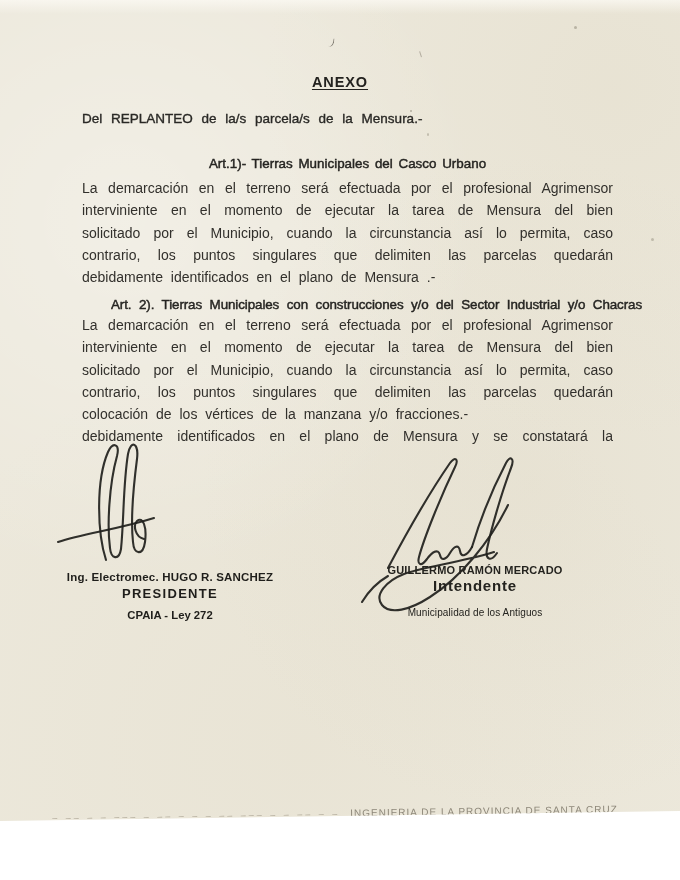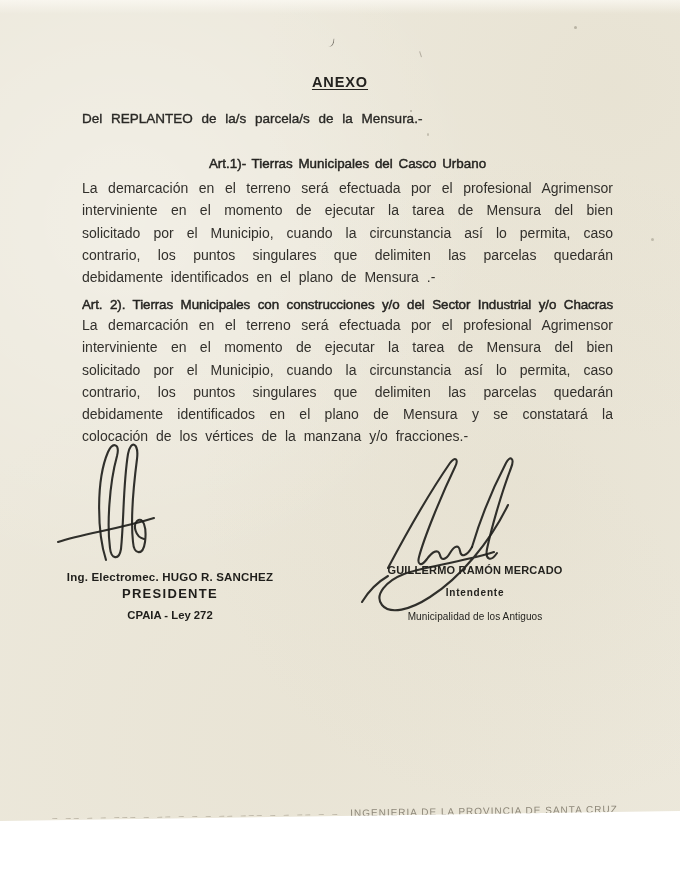--- a/index.html
+++ b/index.html
@@ -32,21 +32,21 @@
   .subject {
     position:absolute; left:82px; top:111px; font-size:13.5px; color:#2a2926;
     word-spacing:5px; -webkit-text-stroke:.35px #2a2926;
   }
 
   .art-heading {
     position:absolute; left:82px; font-size:13.4px; color:#262522;
     -webkit-text-stroke:.45px #262522; word-spacing:2px; width:531px;text-align:center;
   }
   #art1-heading { top:156px; }
-  #art2-heading { top:294px; word-spacing:0; letter-spacing:-.1px; }
+  #art2-heading { top:294px; word-spacing:0; letter-spacing:-.1px;margin-left:29px; }
 
   .para {
     position:absolute; left:82px; width:531px; font-size:14px; color:#32302c;
     word-spacing:4px;
   }
   #art1-para { top:177px; }
   #art2-para { top:314px; }
   .jline { height:22.3px; line-height:22.3px; overflow:hidden; text-align:justify; }
   .jline:not(.last)::after { content:""; display:inline-block; width:100%; height:0; }
   .jline.last { text-align:left; }
@@ -56,21 +56,21 @@
   #sig-right-svg { left:358px; top:450px; }
   .sig-svg path { fill:none; stroke:#201f1c; stroke-width:2.1; stroke-linecap:round; opacity:.92; }
 
   .sig-block { position:absolute; text-align:center; }
   #sig-block-left  { left:50px;  top:571px; width:240px; color:#1f1e1b; }
   #sig-block-right { left:366px; top:564px; width:218px; color:#24231f; }
   .sig-name { font-size:11.5px; font-weight:700; letter-spacing:.2px; }
   .sig-role { font-size:13px; font-weight:700; letter-spacing:1.3px; margin-top:3px; }
   .sig-org  { font-size:11.3px; font-weight:700; margin-top:8px; }
   #sig-block-right .sig-name { font-size:11px; }
-  #sig-block-right .sig-role { font-size:10px; letter-spacing:.8px; margin-top:11px; }
+  #sig-block-right .sig-role { font-size:15px; letter-spacing:.8px; margin-top:1px; }
   #sig-block-right .sig-org  { font-size:10px; font-weight:400; margin-top:13px; letter-spacing:.1px; }
 
   .footer-line {
     position:absolute; left:52px; top:812px; width:610px; white-space:nowrap;
     transform:rotate(-0.85deg); transform-origin:left top;
     font-size:10px; color:#8d8779; letter-spacing:1px;
   }
   .footer-illegible { color:#b2ab9b; font-size:9px; letter-spacing:3px; margin-right:10px; }
 
   .artifact { position:absolute; pointer-events:none; }
@@ -103,22 +103,22 @@
         <div class="jline">contrario, los puntos singulares que delimiten las parcelas quedarán</div>
         <div class="jline last">debidamente identificados en el plano de Mensura .-</div>
       </div>
 
     <div class="art-heading jline" id="art2-heading">Art. 2). Tierras Municipales con construcciones y/o del Sector Industrial y/o Chacras</div>
     <div class="para" id="art2-para">
         <div class="jline">La demarcación en el terreno será efectuada por el profesional Agrimensor</div>
         <div class="jline">interviniente en el momento de ejecutar la tarea de Mensura del bien</div>
         <div class="jline">solicitado por el Municipio, cuando la circunstancia así lo permita, caso</div>
         <div class="jline">contrario, los puntos singulares que delimiten las parcelas quedarán</div>
+        <div class="jline last">colocación de los vértices de la manzana y/o fracciones.-</div>
         <div class="jline">debidamente identificados en el plano de Mensura y se constatará la</div>
-        <div class="jline last">colocación de los vértices de la manzana y/o fracciones.-</div>
       </div>
 
     <svg class="sig-svg" id="sig-left-svg" width="135" height="125" viewBox="0 0 135 125" aria-hidden="true">
       <path d="M8 102 C34 93 66 90 104 78"></path>
       <path d="M56 120 C47 92 46 40 58 12 C63 1 70 4 67 16 C59 45 57 86 60 108 C61 119 69 121 71 109 C74 80 73 45 78 14 C81 -1 89 3 87 19 C83 50 81 84 83 102 C84 115 93 116 95 102 C97 87 93 76 87 81 C83 85 85 97 94 99"></path>
     </svg>
     <div class="sig-block" id="sig-block-left">
       <div class="sig-name">Ing. Electromec. HUGO R. SANCHEZ</div>
       <div class="sig-role">PRESIDENTE</div>
       <div class="sig-org">CPAIA - Ley 272</div>

